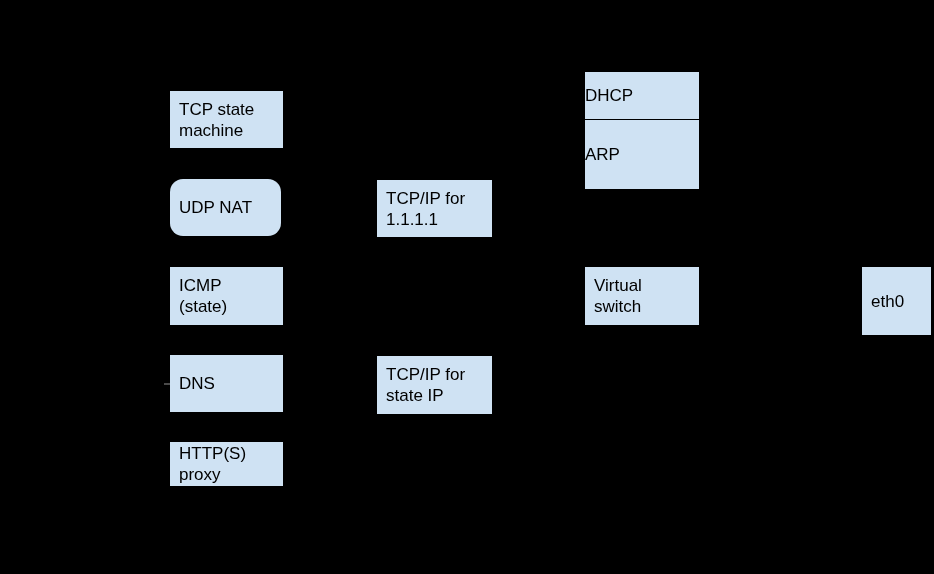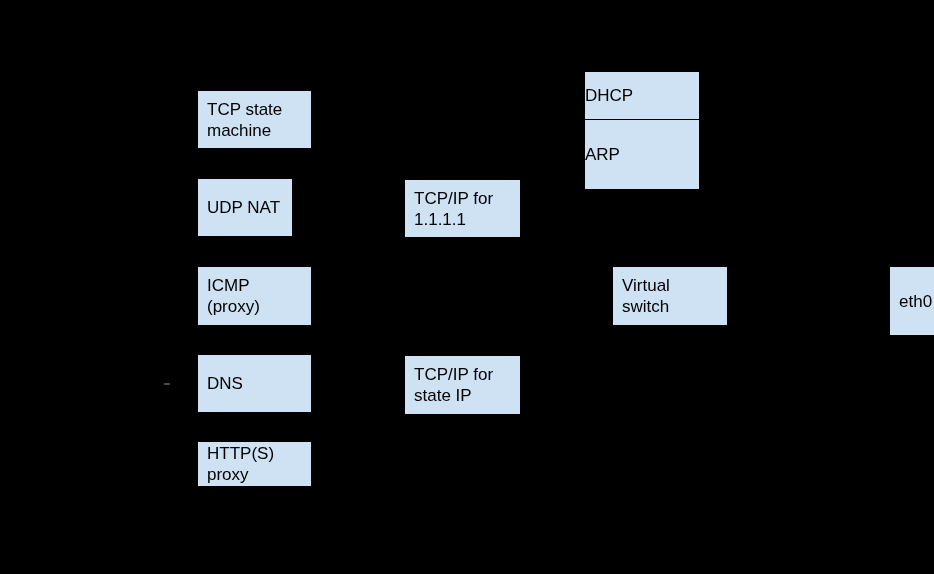--- a/index.html
+++ b/index.html
@@ -20,25 +20,24 @@
     background: var(--box-fill, #cfe2f3);
     color: var(--box-text, #000000);
     display: flex;
     flex-direction: column;
     justify-content: center;
     box-sizing: border-box;
     padding-left: 9px;
     font-size: 17px;
     line-height: 21px;
     white-space: nowrap;
-    margin-left: 28px;
   }
   
   .n-tcp-state   { left: 170px; top:  91px; width: 113px; height: 57px; }
-  .n-udp-nat     { left: 170px; top: 179px; width: 94px; height: 57px; }
+  .n-udp-nat     { left: 170px; top: 179px; width: 111px; height: 57px; border-radius: 13px; }
   .n-icmp        { left: 170px; top: 267px; width: 113px; height: 58px; }
   .n-dns         { left: 170px; top: 355px; width: 113px; height: 57px; }
   .n-proxy       { left: 170px; top: 442px; width: 113px; height: 44px; }
   
   .n-tcpip-1111  { left: 377px; top: 180px; width: 115px; height: 57px; }
   .n-tcpip-vpnkit{ left: 377px; top: 356px; width: 115px; height: 58px; }
   
   .n-vswitch     { left: 585px; top: 267px; width: 114px; height: 58px; }
   .n-eth0        { left: 862px; top: 267px; width:  69px; height: 68px; }
   
@@ -83,21 +82,21 @@
     <div>TCP state</div>
     <div>machine</div>
   </div>
 
   <div class="node n-udp-nat">
     <div>UDP NAT</div>
   </div>
 
   <div class="node n-icmp">
     <div>ICMP</div>
-    <div>(proxy)</div>
+    <div>(state)</div>
   </div>
 
   <div class="node n-dns">
     <div>DNS</div>
   </div>
 
   <div class="node n-proxy">
     <div>HTTP(S)</div>
     <div>proxy</div>
   </div>

